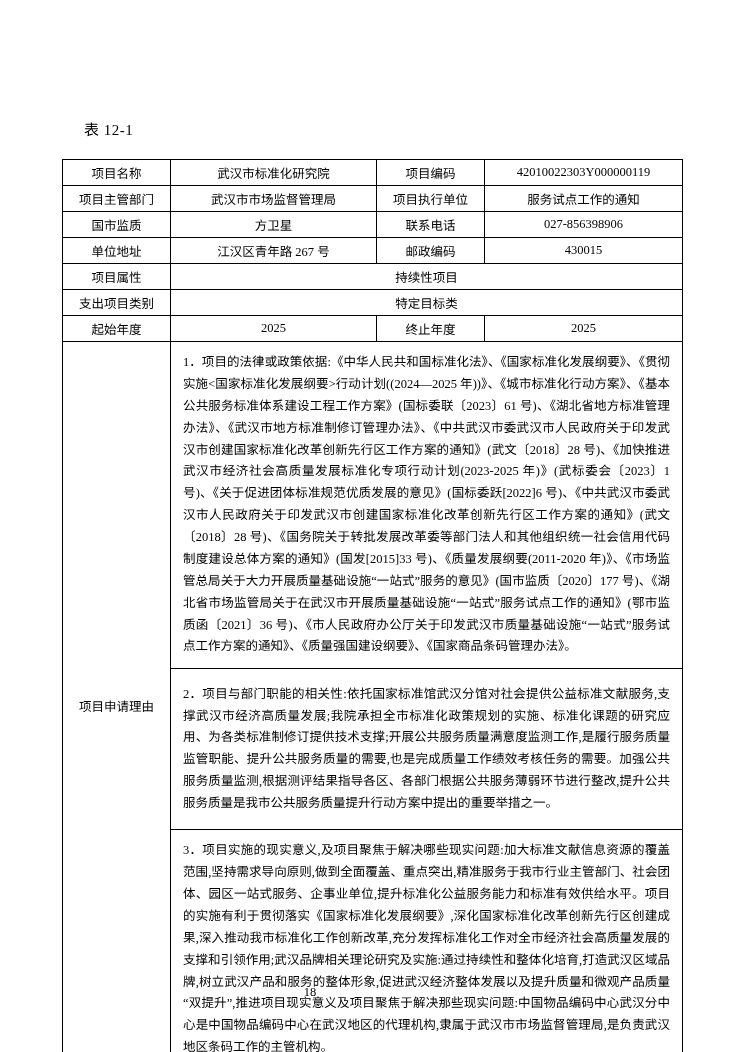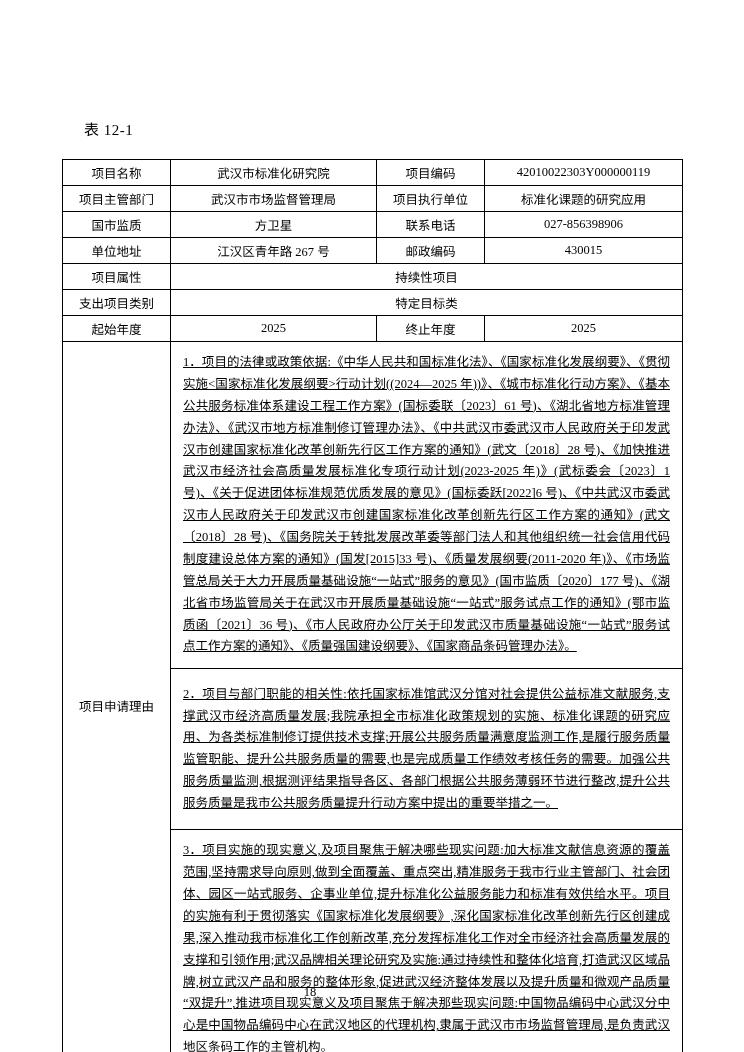--- a/index.html
+++ b/index.html
@@ -64,21 +64,20 @@
     vertical-align: middle;
     width: 108px;
   }
   .reason-cell {
     text-align: justify;
     text-justify: inter-ideograph;
     line-height: 1.75;
     padding: 10px 12px 10px 12px !important;
     font-size: 12.3px;
     vertical-align: top;
-    text-decoration: underline;
   }
   .r1 { height: 210px; }
   .r2 { height: 140px; }
   .r3 { height: 175px; }
   .page-number {
     position: absolute;
     bottom: 52px;
     left: 0;
     width: 100%;
     text-align: center;
@@ -105,21 +104,21 @@
       <tr>
         <td class="lbl">项目名称</td>
         <td class="val">武汉市标准化研究院</td>
         <td class="lbl">项目编码</td>
         <td class="val">42010022303Y000000119</td>
       </tr>
       <tr>
         <td class="lbl">项目主管部门</td>
         <td class="val">武汉市市场监督管理局</td>
         <td class="lbl">项目执行单位</td>
-        <td class="val">标准化课题的研究应用</td>
+        <td class="val">服务试点工作的通知</td>
       </tr>
       <tr>
         <td class="lbl">国市监质</td>
         <td class="val">方卫星</td>
         <td class="lbl">联系电话</td>
         <td class="val">027-856398906</td>
       </tr>
       <tr>
         <td class="lbl">单位地址</td>
         <td class="val">江汉区青年路 267 号</td>

